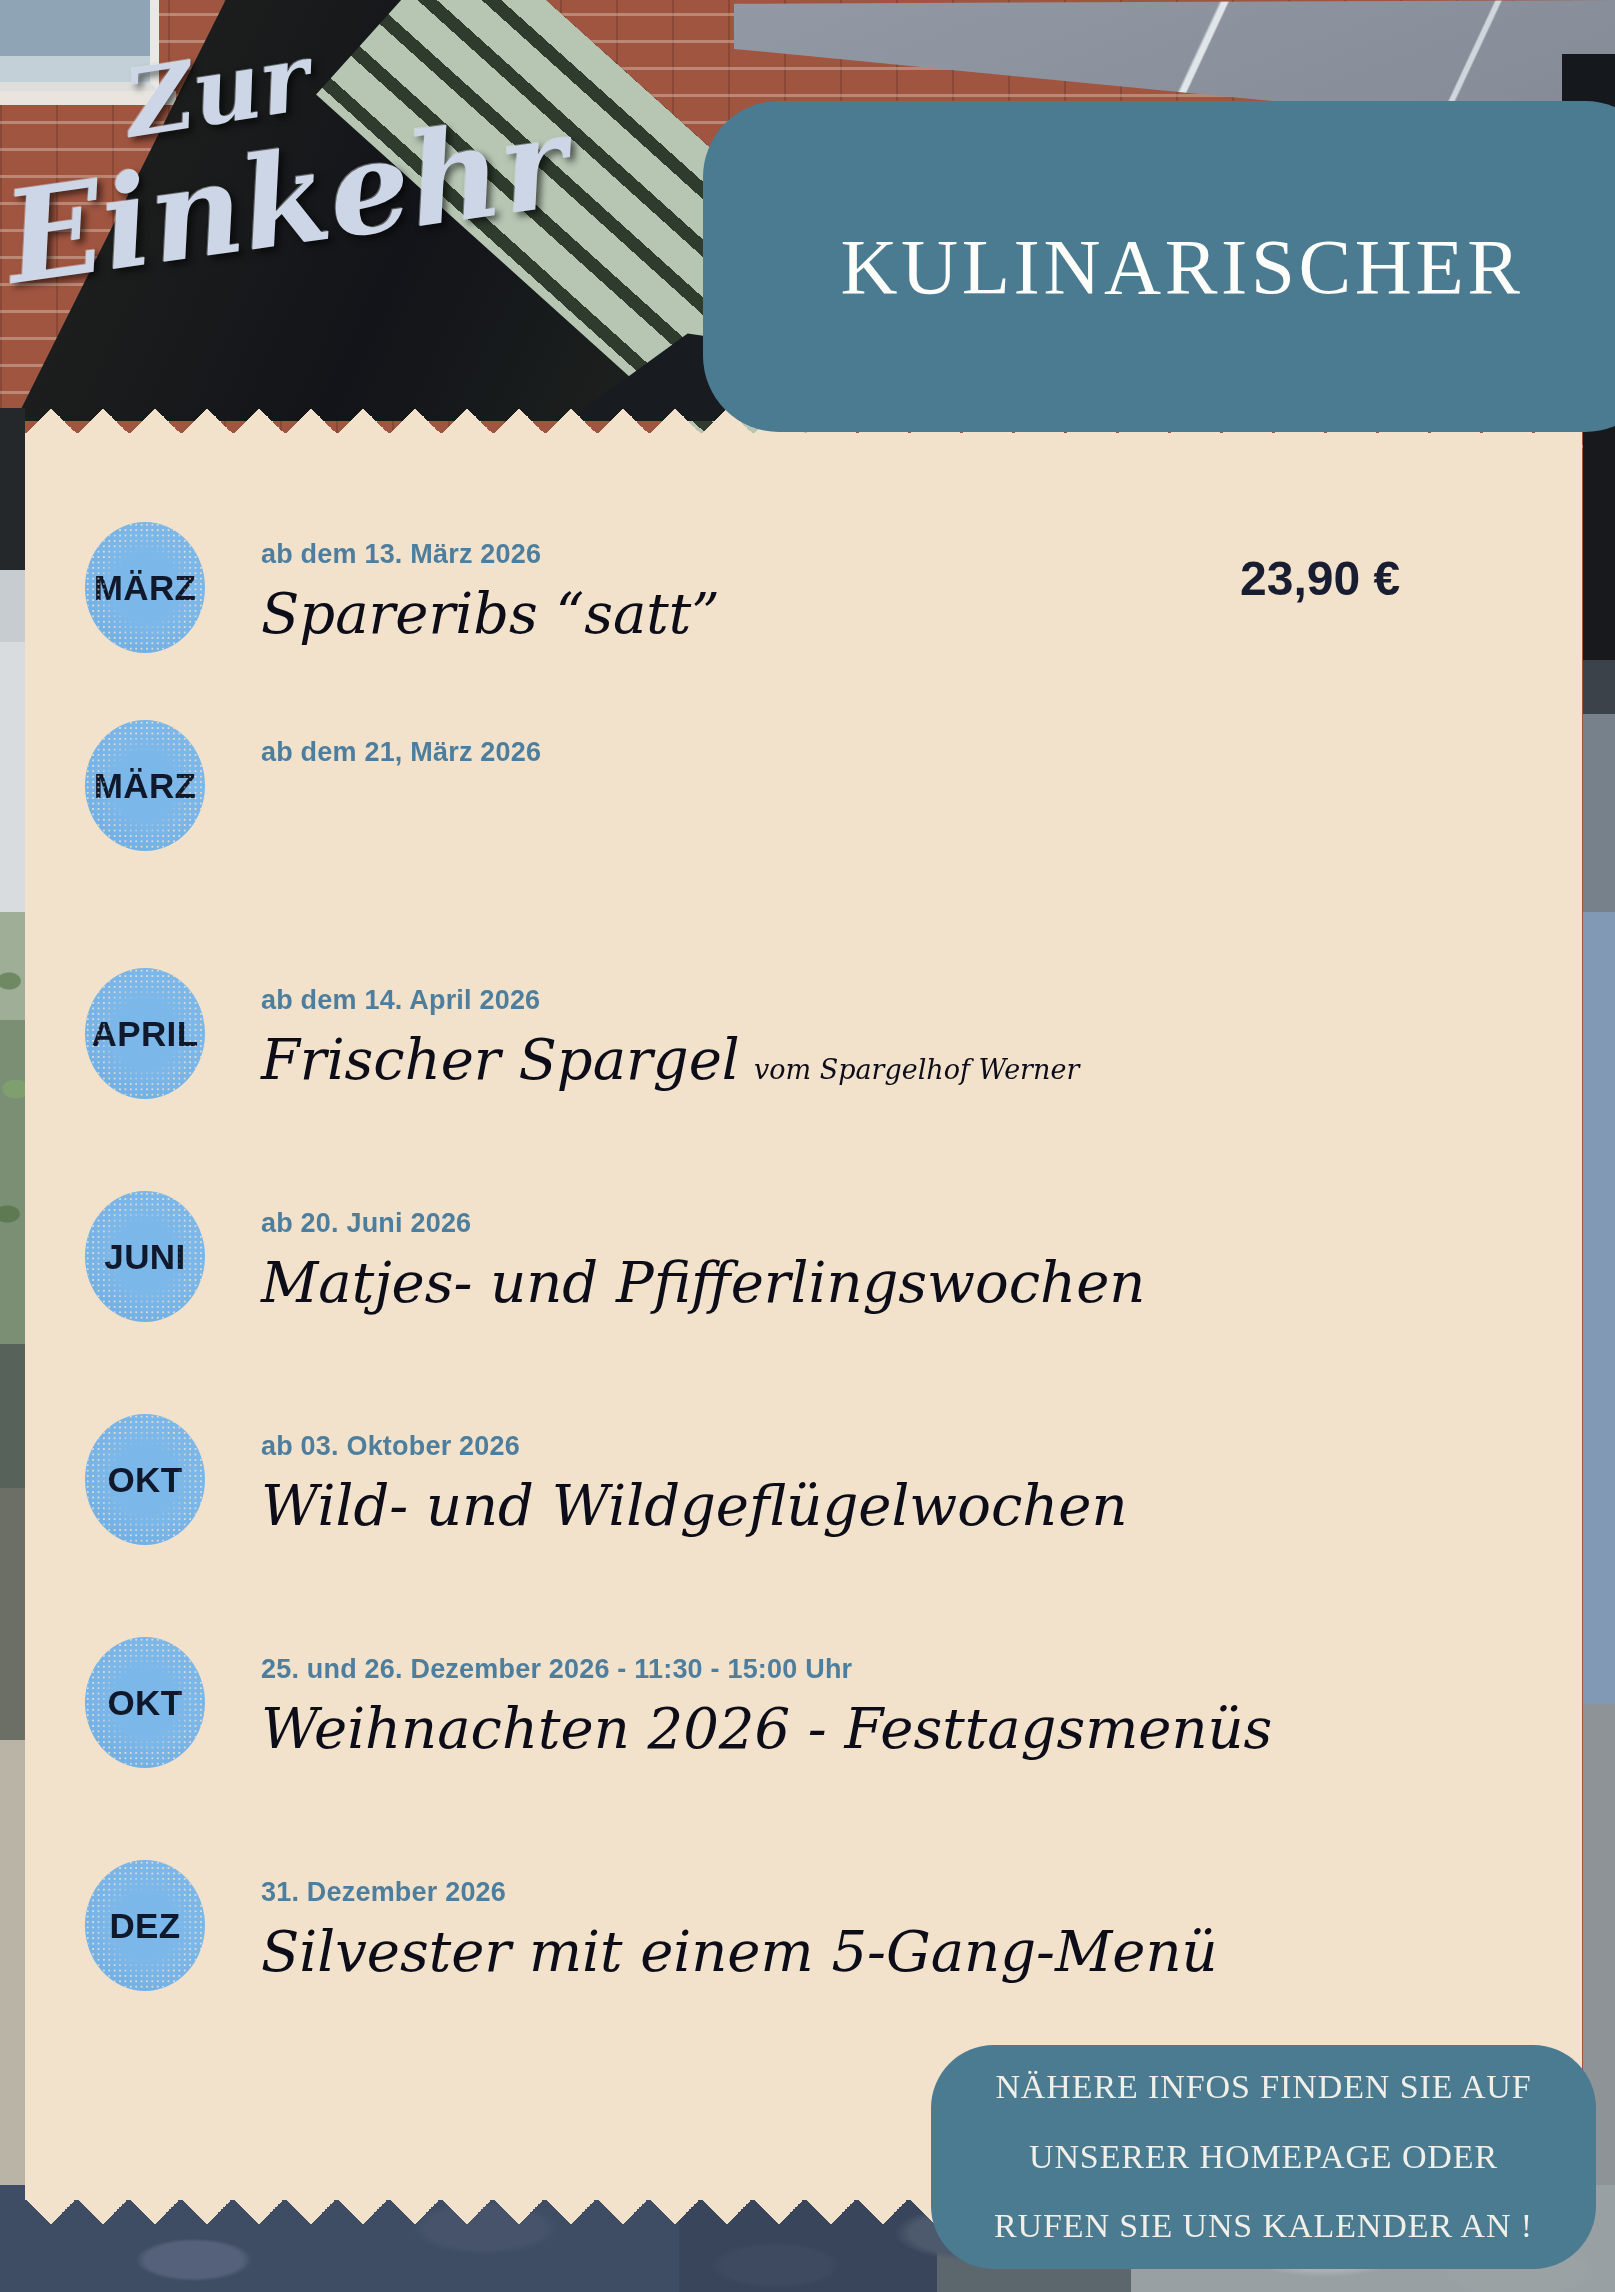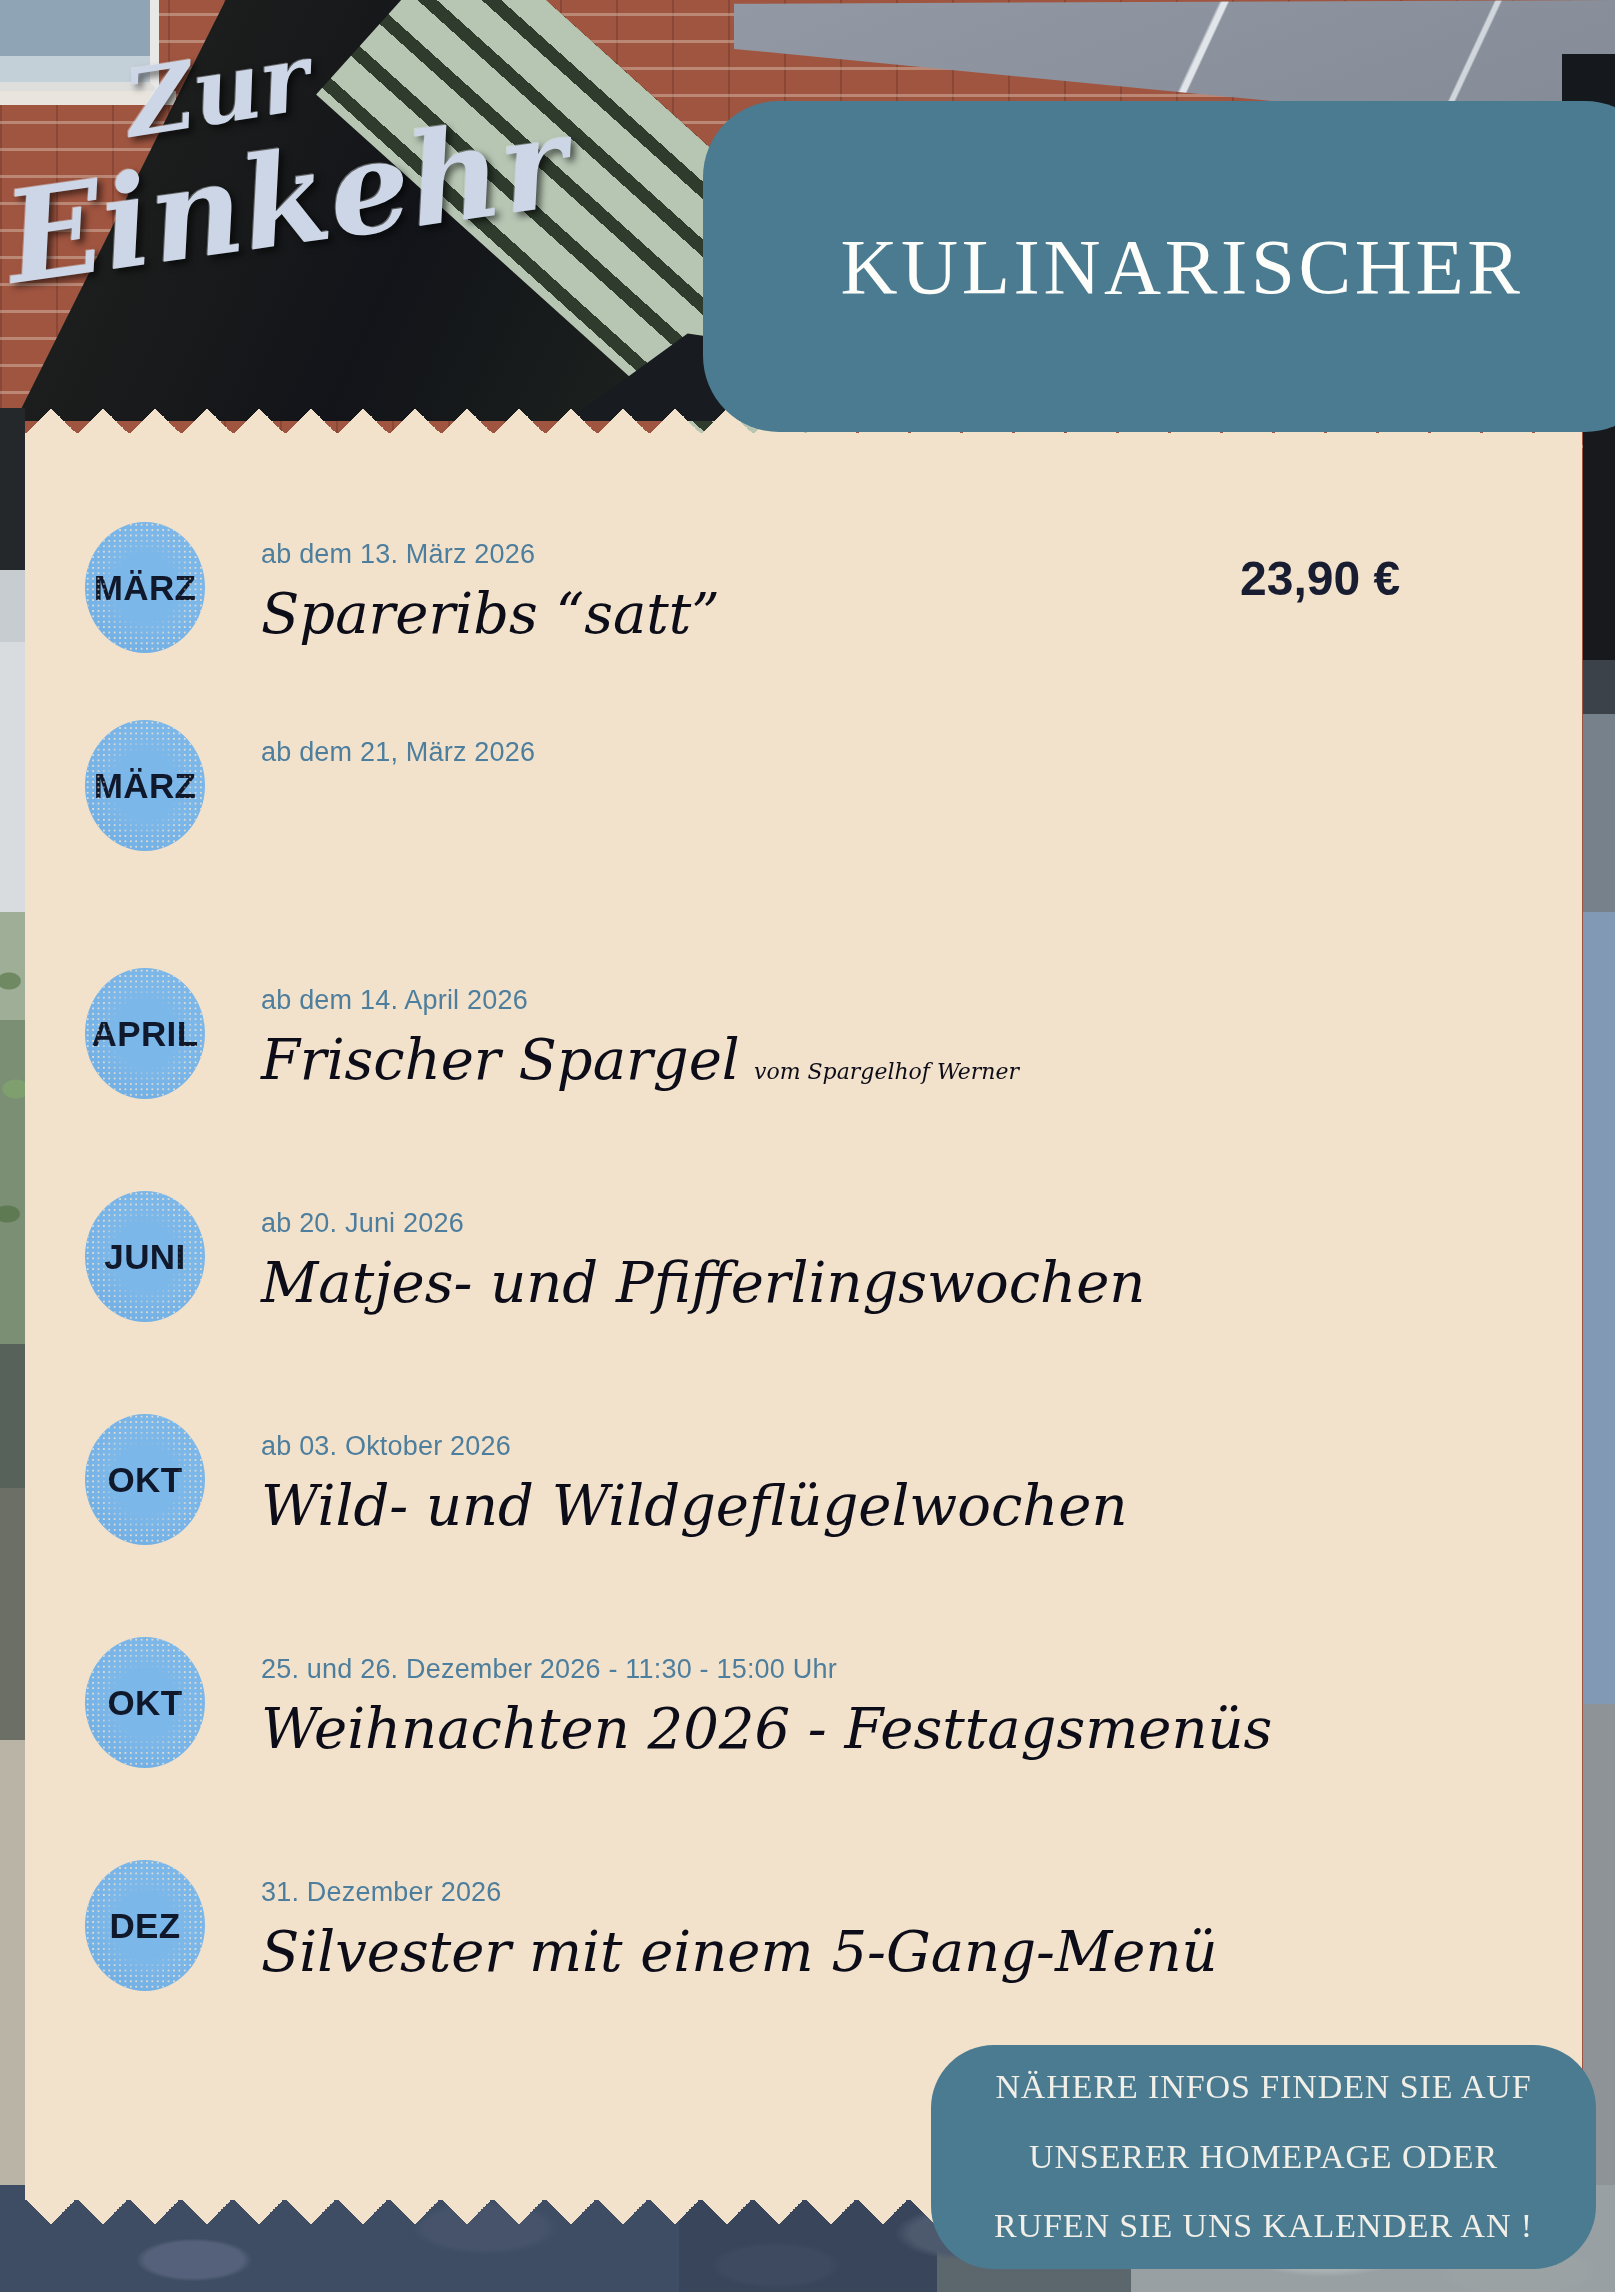--- a/index.html
+++ b/index.html
@@ -84,24 +84,24 @@
   .badge{position:absolute;left:0;top:56px;width:120px;height:131px;border-radius:50%;
     background:radial-gradient(circle at 60% 42%,#7cb7e9 0 48%,var(--badge) 75%,#68a9e0 100%);
     display:flex;align-items:center;justify-content:center;}
   .badge::after{content:"";position:absolute;inset:0;border-radius:50%;
     background-image:radial-gradient(rgba(242,226,204,.85) 1.1px,rgba(0,0,0,0) 1.3px);
     background-size:5.4px 5.4px;
     -webkit-mask-image:radial-gradient(closest-side,rgba(0,0,0,0) 52%,#000 82%);
     mask-image:radial-gradient(closest-side,rgba(0,0,0,0) 52%,#000 82%);}
   .badge span{color:var(--ink);font-weight:700;font-size:35px;letter-spacing:0.4px;}
   .texts{position:absolute;left:176px;top:73px;}
-  .date{color:var(--datecol);font-weight:400;font-size:27px;letter-spacing:0.2px;}
+  .date{color:var(--datecol);font-weight:700;font-size:27px;letter-spacing:0.2px;}
   .title{margin-top:14.3px;color:var(--titleink);font-family:"DejaVu Serif",serif;
     font-style:italic;font-size:56px;line-height:1.08;white-space:nowrap;}
-  .title .suffix{font-size:22px;margin-left:14.3px;}
+  .title .suffix{font-size:27px;margin-left:14.3px;}
   .price{position:absolute;left:1155px;top:85px;color:#191d31;font-weight:700;font-size:48px;}
 
   
   .info-box{position:absolute;left:931px;top:2045px;width:665px;height:224px;
     background:var(--teal);border-radius:63px;display:flex;flex-direction:column;
     align-items:center;justify-content:center;gap:29px;}
   .info-box .iline{color:#f1efe7;font-family:"Liberation Serif",serif;font-size:34px;
     line-height:1.2;letter-spacing:0.9px;white-space:nowrap;}
 </style>
 </head>

